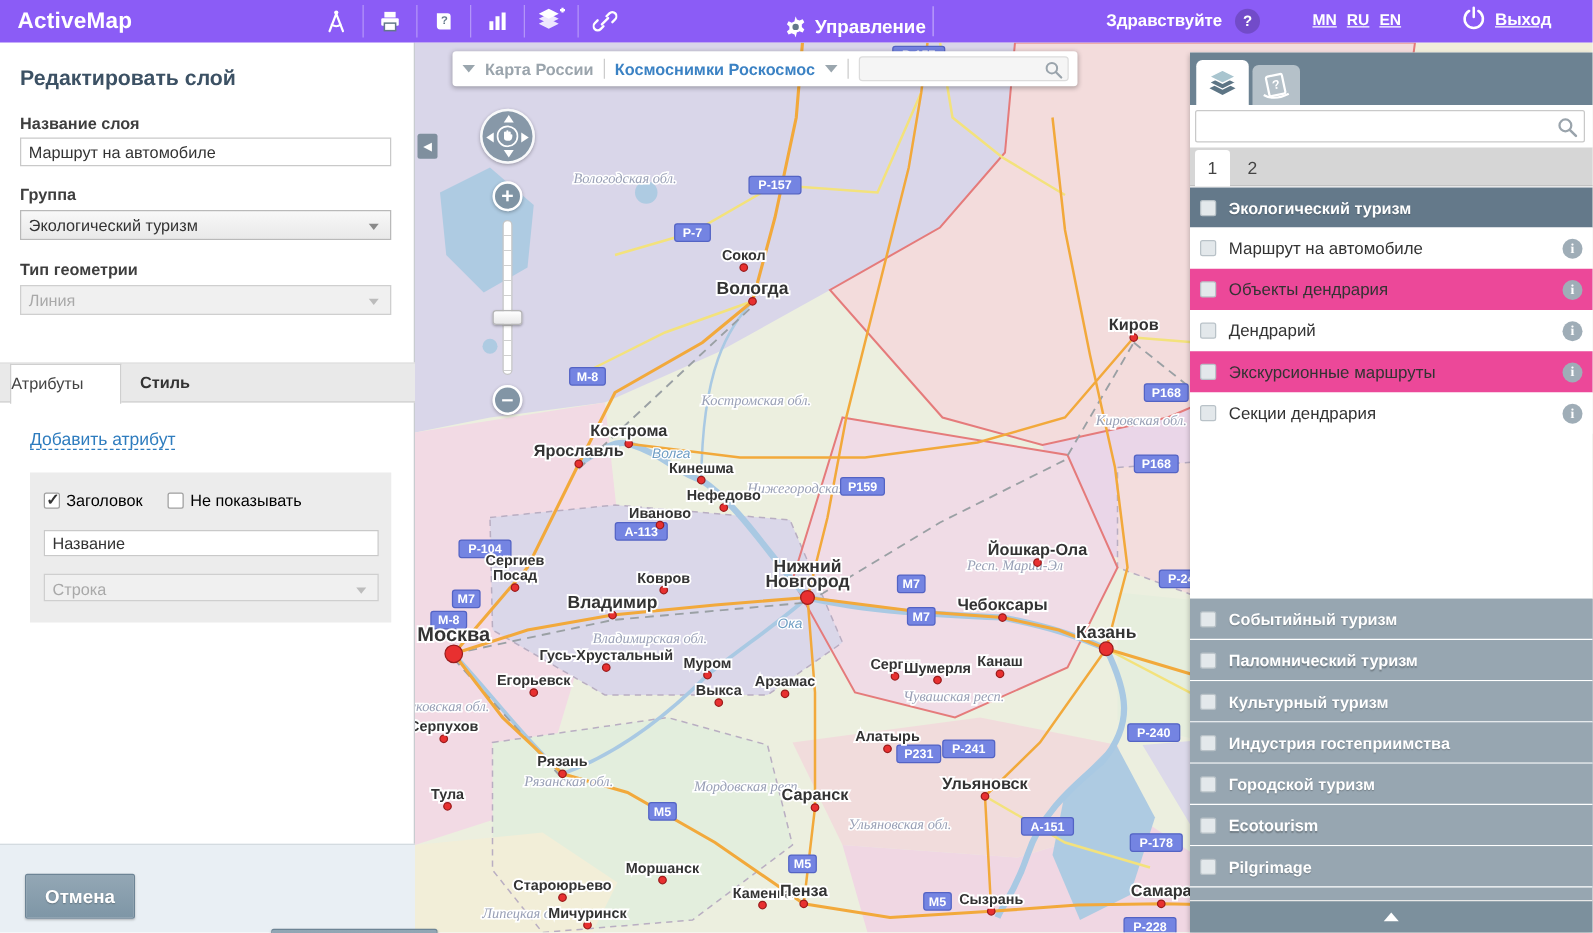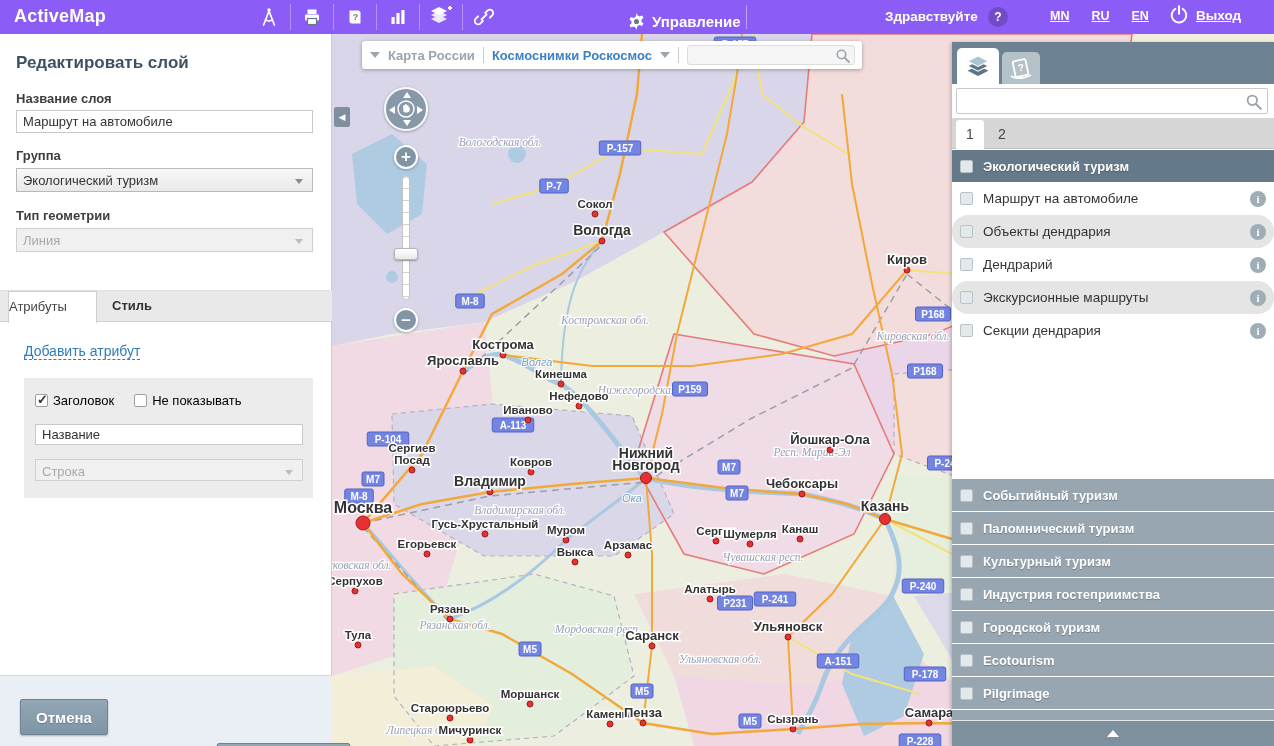--- a/index.html
+++ b/index.html
@@ -8,21 +8,21 @@
   
   .header { position:absolute; left:0; top:0; width:1274px; height:34px; background:#8b5cf6; color:#fff; z-index:50; }
   .logo { position:absolute; left:14px; top:6px; font-size:18px; font-weight:bold; letter-spacing:0.2px; }
   .toolbar { position:absolute; left:248px; top:0; height:34px; display:flex; align-items:stretch; }
   .tb-btn { width:42px; display:flex; align-items:center; justify-content:center; cursor:pointer; }
   .tb-sep { width:1px; background:rgba(255,255,255,0.35); margin:4px 0; }
   .mgmt { position:absolute; left:618px; top:0; height:42px; display:flex; align-items:center; gap:7px; padding:0 10px; cursor:pointer; font-weight:bold; font-size:15px; }
   .hdr-sep { position:absolute; left:746px; top:5px; width:1px; height:24px; background:rgba(255,255,255,0.45); }
   .greeting { position:absolute; left:885px; top:9px; font-weight:bold; font-size:13.5px; }
   .help-circle { position:absolute; left:988px; top:7px; width:20px; height:20px; border-radius:50%; background:rgba(0,0,0,0.18); color:#fff; font-weight:bold; font-size:12px; text-align:center; line-height:20px; cursor:pointer; }
-  .langs { position:absolute; left:1050px; top:9px; display:flex; gap:22px; }
+  .langs { position:absolute; left:1050px; top:9px; display:flex; gap:8px; }
   .lang { font-weight:bold; font-size:12.5px; text-decoration:underline; cursor:pointer; }
   .logout { position:absolute; left:1168px; top:4px; display:flex; align-items:center; gap:6px; cursor:pointer; }
   .logout-label { font-weight:bold; font-size:13.5px; text-decoration:underline; }
 
   
   .left-panel { position:absolute; left:0; top:34px; width:332px; height:712px; background:#fff; border-right:1px solid #c8ccd0; z-index:40; }
   .lp-title { position:absolute; left:16px; top:19px; font-size:17px; font-weight:bold; color:#3c5164; }
   .fld-label { position:absolute; left:16px; font-size:13px; font-weight:bold; color:#3e3e3e; }
   .text-input { position:absolute; left:16px; width:297px; height:23px; border:1px solid #c9c9c9; font-size:13px; color:#333; padding:0 6px; font-family:"Liberation Sans",sans-serif; background:#fff; }
   .select { position:absolute; left:16px; width:297px; height:24px; border:1px solid #b9b9b9; background:linear-gradient(#f8f8f8,#e9e9e9); font-size:13px; color:#333; line-height:23px; padding:0 6px; cursor:pointer; }
@@ -82,21 +82,21 @@
   .rp-search .mag { right:4px; top:4px; }
   .rp-pager { position:absolute; left:0; top:76px; width:322px; height:31px; background:#d6d6d6; border-bottom:1px solid #c2c2c2; }
   .page-tab { position:absolute; top:2px; height:29px; width:28px; text-align:center; line-height:29px; font-size:14px; color:#444; cursor:pointer; }
   .page-tab.active { left:4px; background:#fff; border-radius:3px 3px 0 0; }
   .page-tab.other { left:36px; }
   .group-hdr { position:absolute; left:0; top:108px; width:322px; height:32px; background:#64798a; display:flex; align-items:center; gap:10px; padding:0 8px; cursor:pointer; }
   .group-hdr .glabel, .cgroup .glabel { color:#fff; font-weight:bold; font-size:13px; text-shadow:0 1px 1px rgba(0,0,0,0.25); }
   .rp-cb { width:13px; height:13px; border-radius:2px; background:#e3e8eb; border:1px solid #b9c2c8; cursor:pointer; flex:none; }
   .layer-list { position:absolute; left:0; top:140px; width:322px; }
   .layer-row { height:33px; display:flex; align-items:center; gap:10px; padding:0 8px; background:#fff; cursor:pointer; }
-  .layer-row.alt { background:#e5e5e5;border-radius:16px; }
+  .layer-row.alt { background:#ec4899; }
   .layer-row .llabel { font-size:13.5px; color:#333; flex:1; }
   .info-i { width:16px; height:16px; border-radius:50%; background:#9fadb7; color:#fff; font-size:11px; font-weight:bold; font-family:"Liberation Serif",serif; text-align:center; line-height:16px; cursor:pointer; flex:none; }
   .cgroups { position:absolute; left:0; top:437px; width:322px; height:241px; background:#97a6b1; }
   .cgroup { height:33px; border-bottom:1px solid #fff; display:flex; align-items:center; gap:10px; padding:0 8px; background:#97a6b1; cursor:pointer; }
   .rp-bottom { position:absolute; left:0; top:678px; width:322px; height:26px; background:#7c909d; border-top:1px solid #e8e8e8; cursor:pointer; }
   .rp-bottom .up { position:absolute; left:50%; top:9px; margin-left:-6px; width:0; height:0; border-left:6px solid transparent; border-right:6px solid transparent; border-bottom:7px solid #fff; }
 </style>
 </head>
 <body>
 

